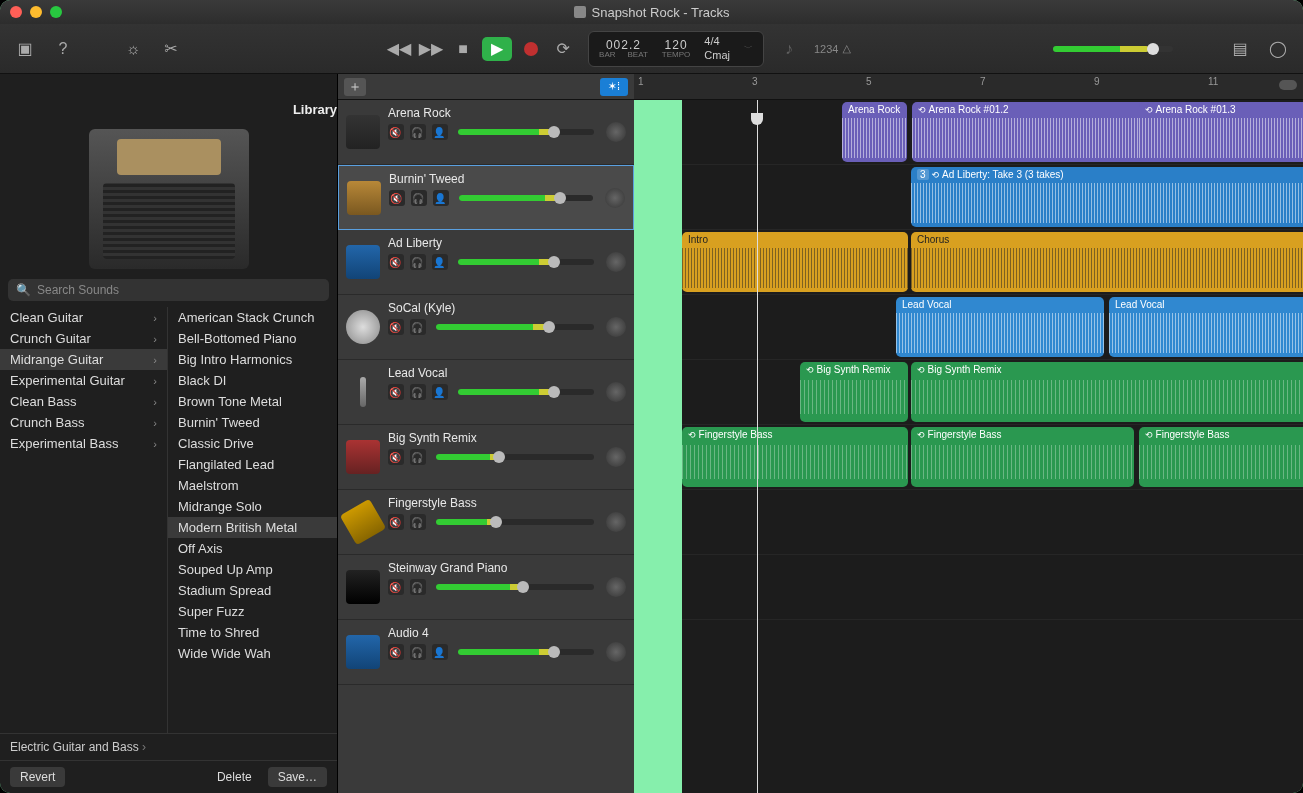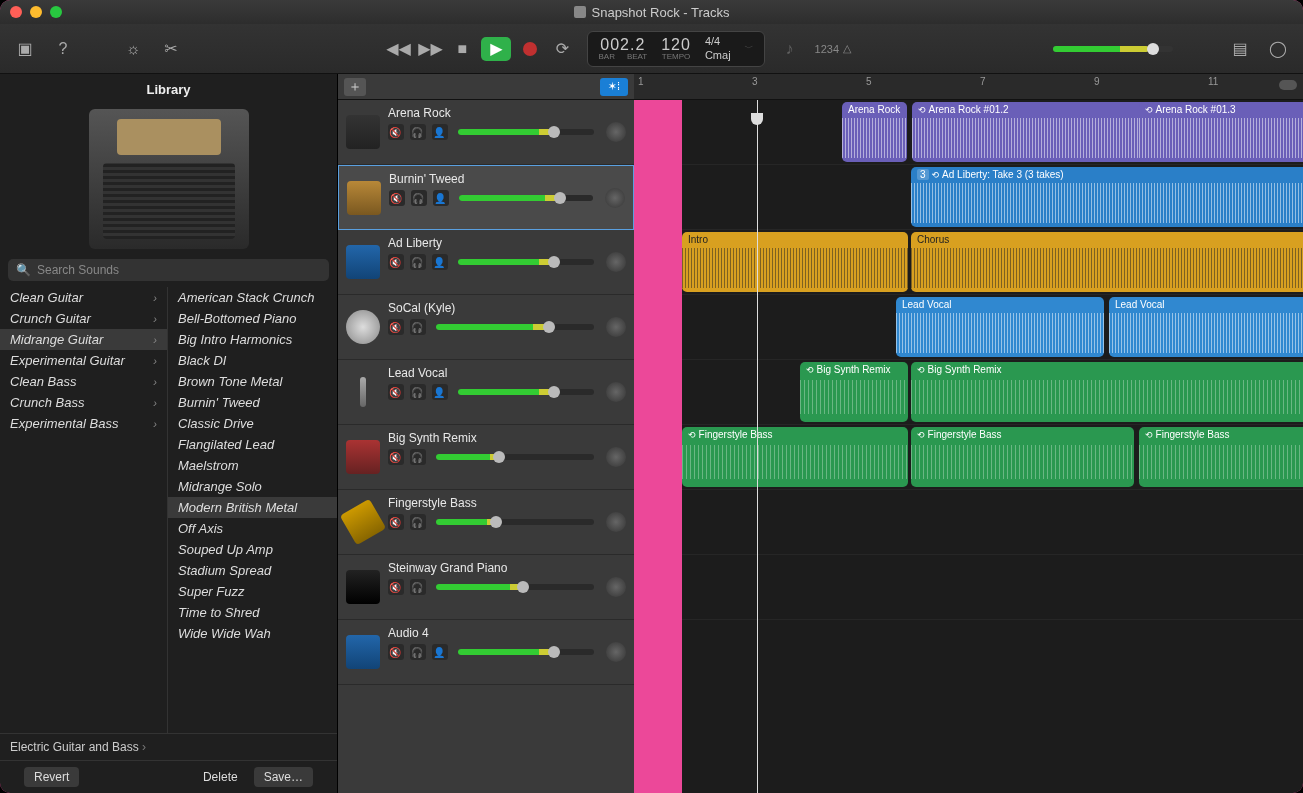--- a/index.html
+++ b/index.html
@@ -1,52 +1,52 @@
 <!DOCTYPE html>
 <html><head>
 <meta charset="utf-8">
 <style>
 * { margin:0; padding:0; box-sizing:border-box; font-family:-apple-system,Helvetica,Arial,sans-serif; }
 body { background:#000; width:1303px; height:793px; overflow:hidden; }
-.window { width:1303px; height:793px; background:#ec4899; border-radius:10px; overflow:hidden; display:flex; flex-direction:column; }
+.window { width:1303px; height:793px; background:#86efac; border-radius:10px; overflow:hidden; display:flex; flex-direction:column; }
 .titlebar { height:24px; background:linear-gradient(#3a3a3a,#2d2d2d); display:flex; align-items:center; padding:0 10px; position:relative; }
 .traffic { display:flex; gap:8px; }
 .traffic span { width:12px; height:12px; border-radius:50%; }
 .traffic .r{background:#ff5f57;} .traffic .y{background:#febc2e;} .traffic .g{background:#28c840;}
 .title { position:absolute; left:50%; transform:translateX(-50%); color:#ccc; font-size:13px; display:flex; align-items:center; gap:6px;}
 .title-icon{width:12px;height:12px;background:#888;border-radius:2px;display:inline-block;}
 .toolbar { height:50px; background:linear-gradient(#333,#2a2a2a); border-bottom:1px solid #111; display:flex; align-items:center; padding:0 12px; gap:12px; }
 .tbtn { width:26px; height:26px; display:flex; align-items:center; justify-content:center; color:#aaa; font-size:16px; cursor:pointer; border-radius:4px;}
 .spacer{flex:1;}
 .transport{display:flex;align-items:center;gap:6px;}
 .play{width:30px;height:24px;background:#2fb14a;border-radius:5px;color:#fff;display:flex;align-items:center;justify-content:center;}
 .rec{width:14px;height:14px;border-radius:50%;background:#c03030;}
 .lcd{background:#1a1a1a;border:1px solid #444;border-radius:6px;height:36px;display:flex;align-items:center;padding:0 10px;gap:14px;color:#ccc;}
-.lcd .big{font-size:16px;font-weight:300;letter-spacing:1px;}
+.lcd .big{font-size:12px;font-weight:300;letter-spacing:1px;}
 .lcd .lbl{font-size:8px;color:#777;text-transform:uppercase;}
 .lcd .col{display:flex;flex-direction:column;align-items:center;line-height:1;}
 .lcd .stack{display:flex;flex-direction:column;align-items:flex-start;font-size:11px;line-height:1.2;}
 .vol{width:120px;height:6px;background:#333;border-radius:3px;position:relative;}
 .vol .fill{height:100%;background:linear-gradient(90deg,#3c3,#3c3 70%,#cc3 70%);border-radius:3px;width:80%;}
 .vol .thumb{position:absolute;top:-3px;left:78%;width:12px;height:12px;background:#ddd;border-radius:50%;}
 .main{flex:1;display:flex;min-height:0;}
 .library{width:338px;background:#1f1f1f;display:flex;flex-direction:column;border-right:1px solid #000;}
-.lib-head{color:#eee;text-align:center;font-size:13px;font-weight:600;padding:8px 0;}
+.lib-head{color:#eee;text-align:right;font-size:13px;font-weight:600;padding:8px 0;margin-top:20px;}
 .amp-img{width:160px;height:140px;margin:4px auto 10px;background:linear-gradient(#555,#2a2a2a);border-radius:6px;position:relative;}
 .amp-img::before{content:"";position:absolute;left:28px;right:28px;top:10px;height:36px;background:#aa9060;border-radius:4px;}
 .amp-img::after{content:"";position:absolute;left:14px;right:14px;top:54px;bottom:10px;background:repeating-linear-gradient(0deg,#222 0 3px,#333 3px 6px);border-radius:4px;}
 .search{margin:0 8px 6px;background:#333;border-radius:5px;padding:4px 8px;display:flex;align-items:center;gap:6px;color:#888;font-size:12px;}
 .cats{flex:1;display:flex;min-height:0;}
 .col1,.col2{overflow-y:auto;font-size:13px;color:#ddd;}
 .col1{width:168px;border-right:1px solid #333;}
 .col2{flex:1;}
-.cat-item{padding:3px 10px;display:flex;justify-content:space-between;align-items:center;cursor:pointer;font-style:italic;}
+.cat-item{padding:3px 10px;display:flex;justify-content:space-between;align-items:center;cursor:pointer;}
 .cat-item.sel{background:#3a3a3a;}
 .cat-item .chev{color:#888;font-size:11px;}
-.lib-foot{border-top:1px solid #333;padding:6px 24px;color:#ccc;font-size:12px;display:flex;justify-content:space-between;align-items:flex-end;}
+.lib-foot{border-top:1px solid #333;padding:6px 10px;color:#ccc;font-size:12px;display:flex;justify-content:space-between;align-items:flex-end;}
 .lib-foot .btns{display:flex;gap:6px;}
 .lib-btn{background:#3a3a3a;border-radius:4px;padding:3px 10px;font-size:12px;color:#ddd;cursor:pointer;}
 .tracks-wrap{flex:1;display:flex;flex-direction:column;min-width:0;}
 .trk-toolbar{height:26px;background:#3a3a3a;border-bottom:1px solid #111;display:flex;align-items:center;padding:0 6px;justify-content:space-between;}
 .add-btn{width:22px;height:18px;background:#555;border-radius:3px;color:#ccc;display:flex;align-items:center;justify-content:center;font-size:14px;}
 .smart-btn{width:28px;height:18px;background:#1a7fd6;border-radius:3px;color:#fff;display:flex;align-items:center;justify-content:center;font-size:11px;}
 .tracks-area{flex:1;display:flex;min-height:0;gap:48px;}
 .track-headers{width:296px;background:#3a3a3a;overflow-y:hidden;}
 .track-row{height:65px;border-bottom:1px solid #2a2a2a;display:flex;padding:6px 8px;gap:8px;}
 .track-row.sel{background:#4a4a4a;border:1px solid #5aa0e0;}

